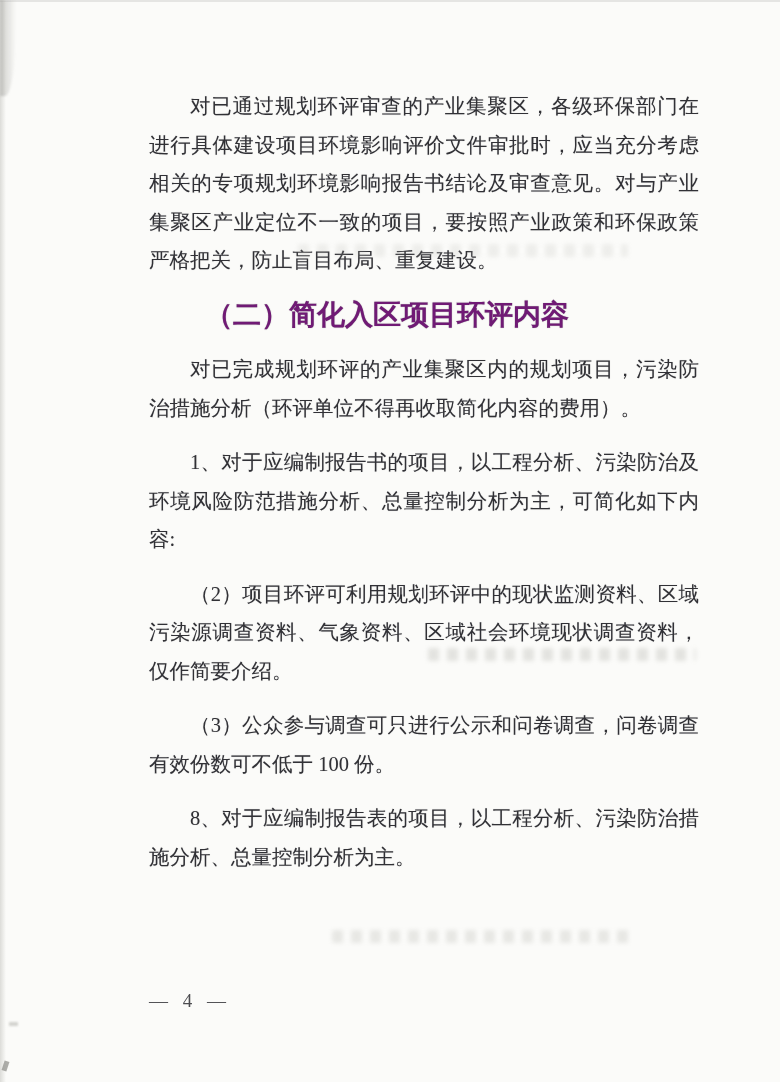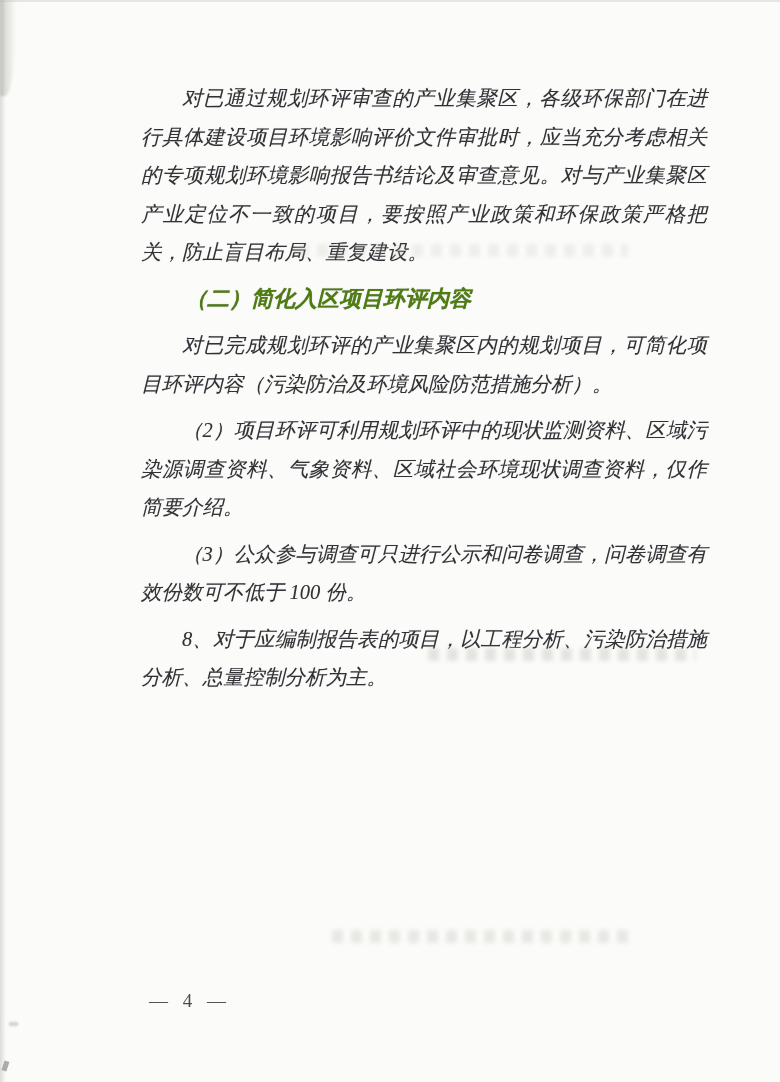--- a/index.html
+++ b/index.html
@@ -37,30 +37,29 @@
     left: 133px;
     top: 71px;
     width: 582px;
     font-size: 20.5px;
     line-height: 38.5px;
     color: #313136;
     text-align: justify;
     text-shadow: 0 0 1px rgba(50,50,55,0.25);
   }
   .content p, .content h3 {
-    margin: 8px;
+    margin: 16px;
     padding: 0;
     text-indent: 2em;
     font-weight: normal;
-    font-style: italic;
   }
   .content h3.heading {
     font-weight: bold;
-    color: #4d7c0f;
-    font-size: 22px;
+    color: #701a75;
+    font-size: 28px;
     text-shadow: 0 0 1px rgba(35,35,40,0.45);
   }
   .footer-pageno {
     position: absolute;
     left: 149px;
     top: 990px;
     font-size: 19px;
     letter-spacing: 5px;
     color: #4c4c50;
   }
@@ -107,21 +106,22 @@
 
 <div class="page">
 
   <div class="top-edge"></div>
   <div class="edge-band"></div>
   <div class="corner-smudge"></div>
 
   <div class="content">
     <p>对已通过规划环评审查的产业集聚区，各级环保部门在进行具体建设项目环境影响评价文件审批时，应当充分考虑相关的专项规划环境影响报告书结论及审查意见。对与产业集聚区产业定位不一致的项目，要按照产业政策和环保政策严格把关，防止盲目布局、重复建设。</p>
     <h3 class="heading">（二）简化入区项目环评内容</h3>
-    <p>对已完成规划环评的产业集聚区内的规划项目，可简化项目环评内容（污染防治及环境风险防范措施分析）。</p>
+    <p>对已完成规划环评的产业集聚区内的规划项目，污染防治措施分析（环评单位不得再收取简化内容的费用）。</p>
+    <p>1、对于应编制报告书的项目，以工程分析、污染防治及环境风险防范措施分析、总量控制分析为主，可简化如下内容:</p>
     <p>（2）项目环评可利用规划环评中的现状监测资料、区域污染源调查资料、气象资料、区域社会环境现状调查资料，仅作简要介绍。</p>
     <p>（3）公众参与调查可只进行公示和问卷调查，问卷调查有效份数可不低于 100 份。</p>
     <p>8、对于应编制报告表的项目，以工程分析、污染防治措施分析、总量控制分析为主。</p>
   </div>
 
   <div class="ghost ghost-1"></div>
   <div class="ghost ghost-2"></div>
   <div class="ghost ghost-3"></div>
   <div class="speck-1"></div>
   <div class="speck-2"></div>

